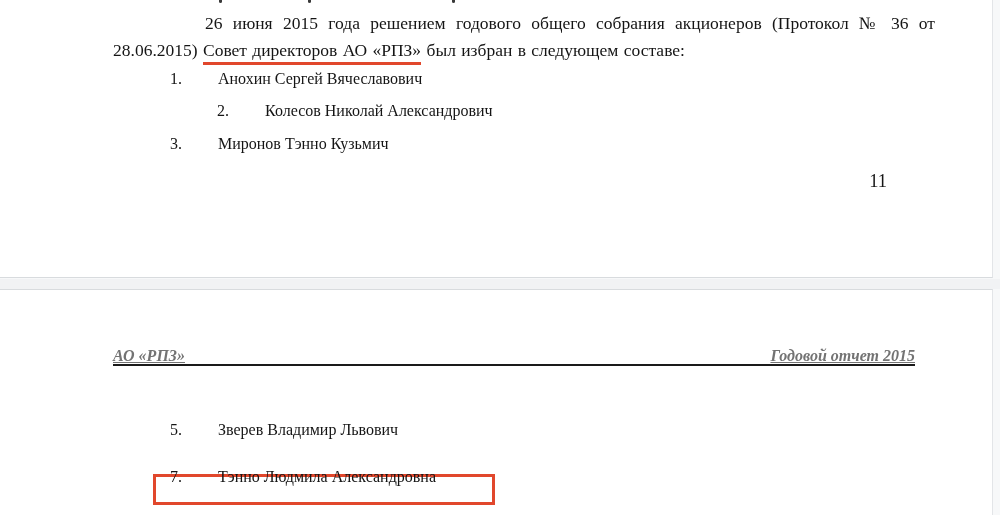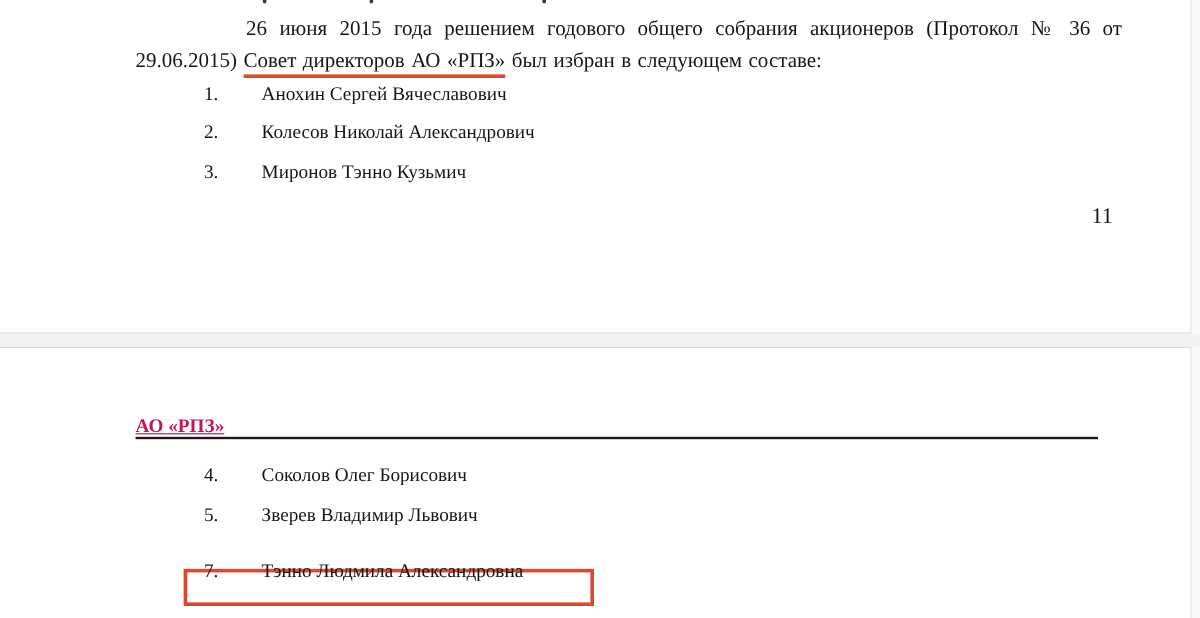--- a/index.html
+++ b/index.html
@@ -70,48 +70,49 @@
     position: absolute;
     left: 170px;
     font-size: 16px;
     line-height: 20px;
     white-space: nowrap;
     color: #151515;
   }
   .li-num { display: inline-block; width: 48px; }
 
   .p1-li0 { top: 69px; }
-  .p1-li1 { top: 101px; }
+  .p1-li1 { top: 101px; margin-left: 47px; }
   .p1-li2 { top: 134px; }
 
   .p2-li0 { top: 97px; }
   .p2-li1 { top: 130px; }
   .p2-li2 { top: 162px; }
   .p2-li3 { top: 177px; }
 
   
   .page-num {
     position: absolute;
-    left: 900px; top: 171px;
+    left: 850px; top: 171px;
     width: 37px;
-    text-align: center;
+    text-align: right;
     font-size: 18.5px;
     color: #151515;
   }
 
   
   .running-header {
     position: absolute;
     left: 113px; top: 57px;
     width: 802px;
     height: 19px;
     border-bottom: 2px solid #1a1a1a;
     font-size: 16px;
     font-weight: bold;
-    color: #be185d;
+    font-style: italic;
+    color: #737373;
   }
   .running-header .hdr-left  { float: left;  text-decoration: underline; }
   .running-header .hdr-right { float: right; text-decoration: underline; }
 
   
   .annotation-box {
     position: absolute;
     left: 153px; top: 184px;
     width: 342px; height: 31px;
     border: 3px solid #e1472c;
@@ -124,21 +125,21 @@
 <div class="stage">
 
   <div class="page page1">
 
     <span class="frag f1"></span>
     <span class="frag f2"></span>
     <span class="frag f3"></span>
 
     <div class="para">
       <div class="para-line1">26 июня 2015 года решением годового общего собрания акционеров (Протокол № 36 от</div>
-      <div class="para-line2"><span>29.06.2015) </span><span class="red-underline">Совет директоров АО «РПЗ»</span><span> был избран в следующем составе:</span></div>
+      <div class="para-line2"><span>28.06.2015) </span><span class="red-underline">Совет директоров АО «РПЗ»</span><span> был избран в следующем составе:</span></div>
     </div>
 
     <div class="doc-li p1-li0">
       <span class="li-num">1.</span><span class="li-name">Анохин Сергей Вячеславович</span>
     </div>
     <div class="doc-li p1-li1">
       <span class="li-num">2.</span><span class="li-name">Колесов Николай Александрович</span>
     </div>
     <div class="doc-li p1-li2">
       <span class="li-num">3.</span><span class="li-name">Миронов Тэнно Кузьмич</span>
@@ -146,25 +147,23 @@
 
     <div class="page-num">11</div>
   </div>
 
   <div class="page-gap"></div>
 
   <div class="page page2">
 
     <div class="running-header">
       <span class="hdr-left">АО «РПЗ»</span>
+      <span class="hdr-right">Годовой отчет 2015</span>
     </div>
 
-    <div class="doc-li p2-li0">
-      <span class="li-num">4.</span><span class="li-name">Соколов Олег Борисович</span>
-    </div>
     <div class="doc-li p2-li1">
       <span class="li-num">5.</span><span class="li-name">Зверев Владимир Львович</span>
     </div>
 
     <div class="annotation-box"></div>
 
     <div class="doc-li p2-li3">
       <span class="li-num">7.</span><span class="li-name">Тэнно Людмила Александровна</span>
     </div>
 

